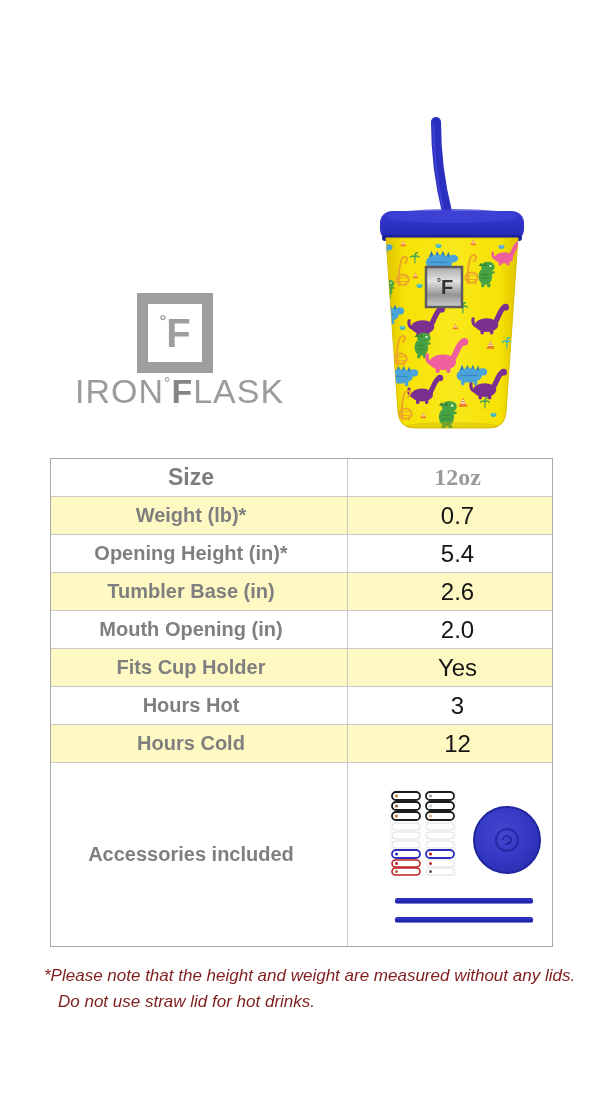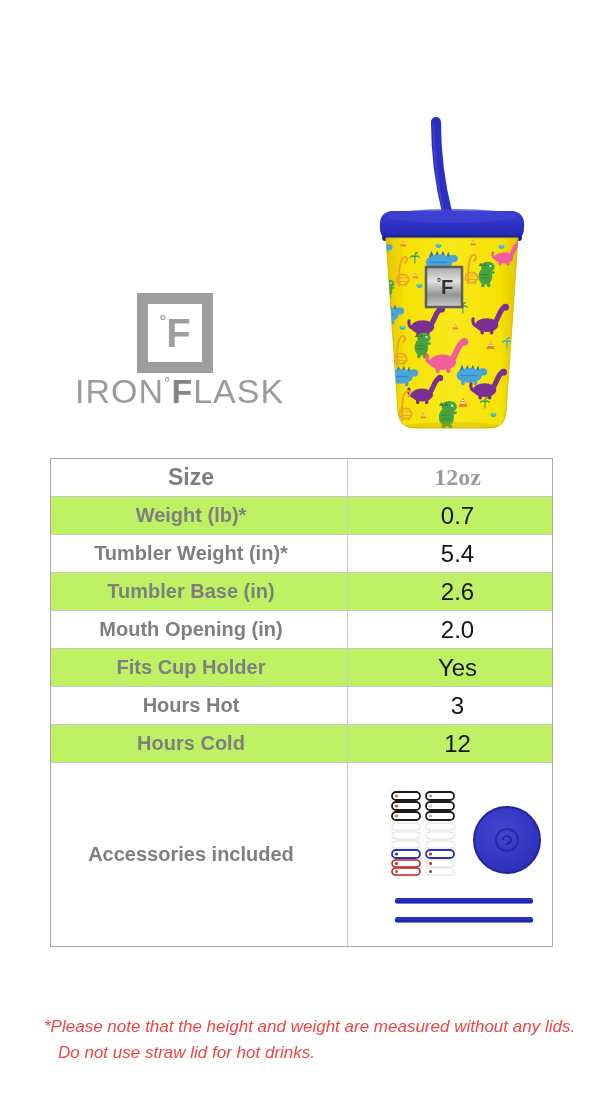--- a/index.html
+++ b/index.html
@@ -31,21 +31,21 @@
   
   .tumbler { position:absolute; left:352px; top:112px; width:180px; height:325px; }
 
   
   .spec-table {
     position:absolute; left:50px; top:458px; width:503px;
     border:1px solid #a9a9a9; background:#fff;
   }
   .t-row { display:flex; height:38px; border-top:1px solid #c9c9c9;gap:16px; }
   .t-row.header { border-top:none; height:37px; }
-  .t-row.alt { background:#bef264; }
+  .t-row.alt { background:#fef9c3; }
   .t-row.accessories { height:184px; }
   .cell { display:flex; align-items:center; justify-content:center; }
   .cell.label {
     width:280px; font-weight:bold; color:#7f7f7f; font-size:20px;
   }
   .t-row.header .cell.label { font-size:23px; color:#7d7d7d; }
   .cell.value {
     flex:1; border-left:1px solid #c9c9c9; font-size:24px; color:#151515;padding-left:15px;
   }
   .t-row.header .cell.value {
@@ -53,22 +53,22 @@
     font-size:24px; color:#9a9a9a;
   }
   .acc-cell { position:relative; }
   .acc-img { position:absolute; }
   #sticker-sheet { left:42px; top:27px; }
   #straw-lid     { left:124px; top:42px; }
   #straws        { left:46px; top:133px; }
 
   
   .footnote {
-    position:absolute; left:44px; top:1014px; width:540px;
-    font-style:italic; color:#ef4444; font-size:17px; line-height:26px;
+    position:absolute; left:44px; top:963px; width:540px;
+    font-style:italic; color:#7f1d1d; font-size:17px; line-height:26px;
   }
   .footnote .fn2 { padding-left:14px; }
   .footnote div { white-space:nowrap; }
 </style>
 </head>
 <body>
 
 <div class="page">
 
   <div class="brand">
@@ -220,21 +220,21 @@
   <div class="spec-table">
     <div class="t-row header">
       <div class="cell label">Size</div>
       <div class="cell value">12oz</div>
     </div>
     <div class="t-row alt">
       <div class="cell label">Weight (lb)*</div>
       <div class="cell value">0.7</div>
     </div>
     <div class="t-row">
-      <div class="cell label">Tumbler Weight (in)*</div>
+      <div class="cell label">Opening Height (in)*</div>
       <div class="cell value">5.4</div>
     </div>
     <div class="t-row alt">
       <div class="cell label">Tumbler Base (in)</div>
       <div class="cell value">2.6</div>
     </div>
     <div class="t-row">
       <div class="cell label">Mouth Opening (in)</div>
       <div class="cell value">2.0</div>
     </div>

